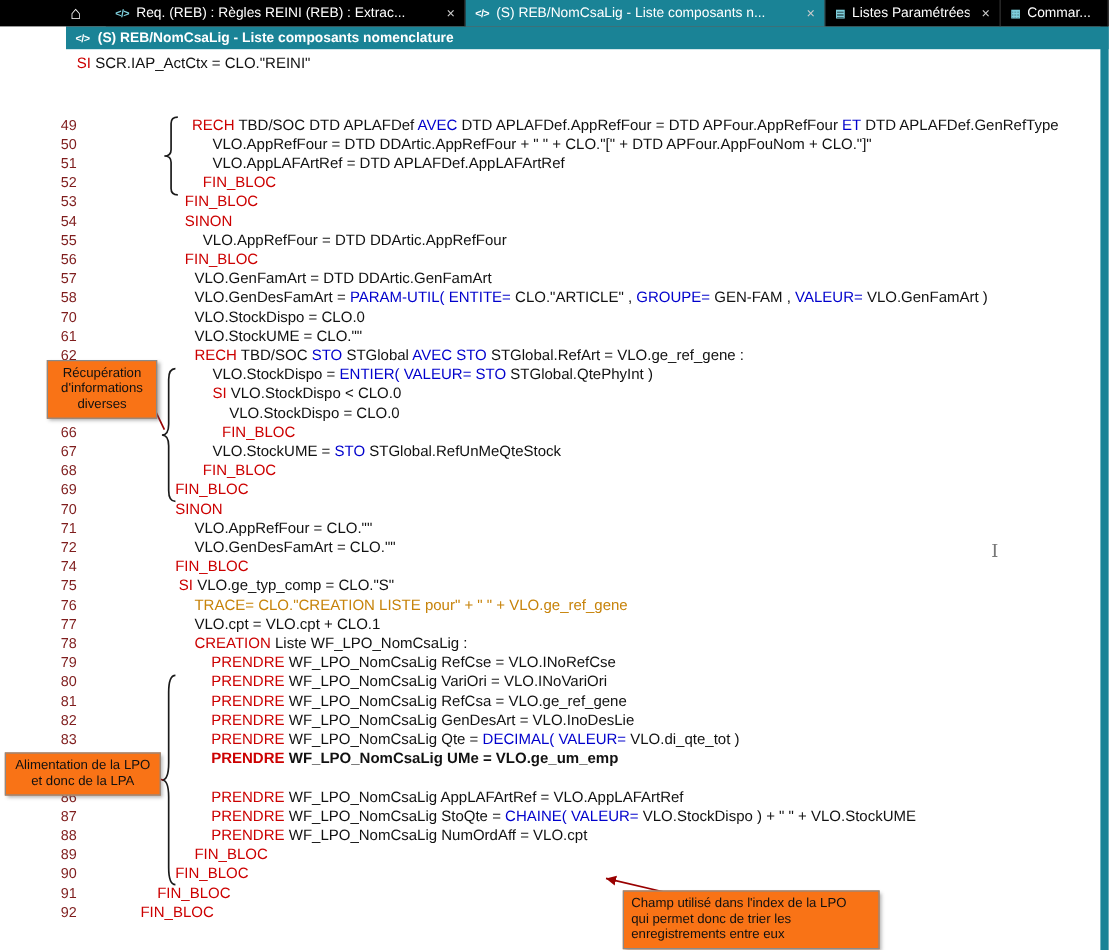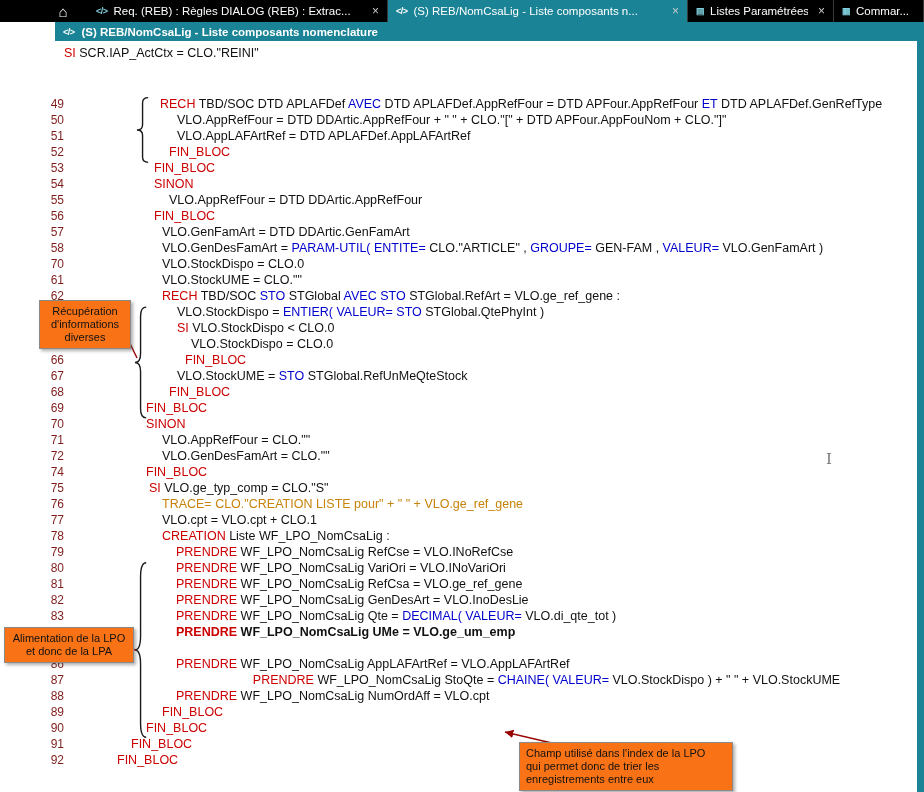--- a/index.html
+++ b/index.html
@@ -72,21 +72,21 @@
 
 <div id="screen">
 
   <div class="tabbar">
     <div class="home">
       <span>⌂</span>
     </div>
     <div class="tabs" id="tabs">
         <div class="tab">
           <span class="tab-icon">&lt;/&gt;</span>
-          <span class="tab-label">Req. (REB) : Règles DIALOG (REB) : Extrac...</span>
+          <span class="tab-label">Req. (REB) : Règles REINI (REB) : Extrac...</span>
           <span class="tab-close">×</span>
         </div>
         <div class="tab active">
           <span class="tab-icon">&lt;/&gt;</span>
           <span class="tab-label">(S) REB/NomCsaLig - Liste composants n...</span>
           <span class="tab-close">×</span>
         </div>
         <div class="tab">
           <span class="tab-icon">▤</span>
           <span class="tab-label">Listes Paramétrées</span>
@@ -136,21 +136,21 @@
       <div class="code-line"><div class="lnum">77</div><div class="lcontent" style="padding-left: 86px;"><span class="tok-t">VLO.cpt = VLO.cpt + CLO.1</span></div></div>
       <div class="code-line"><div class="lnum">78</div><div class="lcontent" style="padding-left: 86px;"><span class="tok-k">CREATION</span><span class="tok-t"> Liste WF_LPO_NomCsaLig :</span></div></div>
       <div class="code-line"><div class="lnum">79</div><div class="lcontent" style="padding-left: 100px;"><span class="tok-k">PRENDRE</span><span class="tok-t"> WF_LPO_NomCsaLig RefCse = VLO.INoRefCse</span></div></div>
       <div class="code-line"><div class="lnum">80</div><div class="lcontent" style="padding-left: 100px;"><span class="tok-k">PRENDRE</span><span class="tok-t"> WF_LPO_NomCsaLig VariOri = VLO.INoVariOri</span></div></div>
       <div class="code-line"><div class="lnum">81</div><div class="lcontent" style="padding-left: 100px;"><span class="tok-k">PRENDRE</span><span class="tok-t"> WF_LPO_NomCsaLig RefCsa = VLO.ge_ref_gene</span></div></div>
       <div class="code-line"><div class="lnum">82</div><div class="lcontent" style="padding-left: 100px;"><span class="tok-k">PRENDRE</span><span class="tok-t"> WF_LPO_NomCsaLig GenDesArt = VLO.InoDesLie</span></div></div>
       <div class="code-line"><div class="lnum">83</div><div class="lcontent" style="padding-left: 100px;"><span class="tok-k">PRENDRE</span><span class="tok-t"> WF_LPO_NomCsaLig Qte = </span><span class="tok-b">DECIMAL(</span><span class="tok-t"> </span><span class="tok-b">VALEUR=</span><span class="tok-t"> VLO.di_qte_tot )</span></div></div>
       <div class="code-line"><div class="lnum">84</div><div class="lcontent" style="padding-left: 100px; font-weight: bold;"><span class="tok-k">PRENDRE</span><span class="tok-t"> WF_LPO_NomCsaLig UMe = VLO.ge_um_emp</span></div></div>
       <div class="code-line"><div class="lnum">85</div><div class="lcontent" style="padding-left: 100px; margin-top: 36px;"><span class="tok-k">PRENDRE</span><span class="tok-t"> WF_LPO_NomCsaLig AppRefFour = VLO.AppRefFour</span></div></div>
       <div class="code-line"><div class="lnum">86</div><div class="lcontent" style="padding-left: 100px;"><span class="tok-k">PRENDRE</span><span class="tok-t"> WF_LPO_NomCsaLig AppLAFArtRef = VLO.AppLAFArtRef</span></div></div>
-      <div class="code-line"><div class="lnum">87</div><div class="lcontent" style="padding-left: 100px; text-align: center;"><span class="tok-k">PRENDRE</span><span class="tok-t"> WF_LPO_NomCsaLig StoQte = </span><span class="tok-b">CHAINE(</span><span class="tok-t"> </span><span class="tok-b">VALEUR=</span><span class="tok-t"> VLO.StockDispo ) + " " + VLO.StockUME</span></div></div>
+      <div class="code-line"><div class="lnum">87</div><div class="lcontent" style="padding-left: 100px;"><span class="tok-k">PRENDRE</span><span class="tok-t"> WF_LPO_NomCsaLig StoQte = </span><span class="tok-b">CHAINE(</span><span class="tok-t"> </span><span class="tok-b">VALEUR=</span><span class="tok-t"> VLO.StockDispo ) + " " + VLO.StockUME</span></div></div>
       <div class="code-line"><div class="lnum">88</div><div class="lcontent" style="padding-left: 100px;"><span class="tok-k">PRENDRE</span><span class="tok-t"> WF_LPO_NomCsaLig NumOrdAff = VLO.cpt</span></div></div>
       <div class="code-line"><div class="lnum">89</div><div class="lcontent" style="padding-left: 86px;"><span class="tok-k">FIN_BLOC</span></div></div>
       <div class="code-line"><div class="lnum">90</div><div class="lcontent" style="padding-left: 70px;"><span class="tok-k">FIN_BLOC</span></div></div>
       <div class="code-line"><div class="lnum">91</div><div class="lcontent" style="padding-left: 55px;"><span class="tok-k">FIN_BLOC</span></div></div>
       <div class="code-line"><div class="lnum">92</div><div class="lcontent" style="padding-left: 41px;"><span class="tok-k">FIN_BLOC</span></div></div>
     </div>
 
   <svg class="brace" style="left:136px;top:97px;width:15px;height:66px" viewBox="0 0 16 100" preserveAspectRatio="none">
     <path d="M13 1 Q7 1 7 9 L7 42 Q7 50 1 50 Q7 50 7 58 L7 91 Q7 99 13 99"></path>
   </svg>

